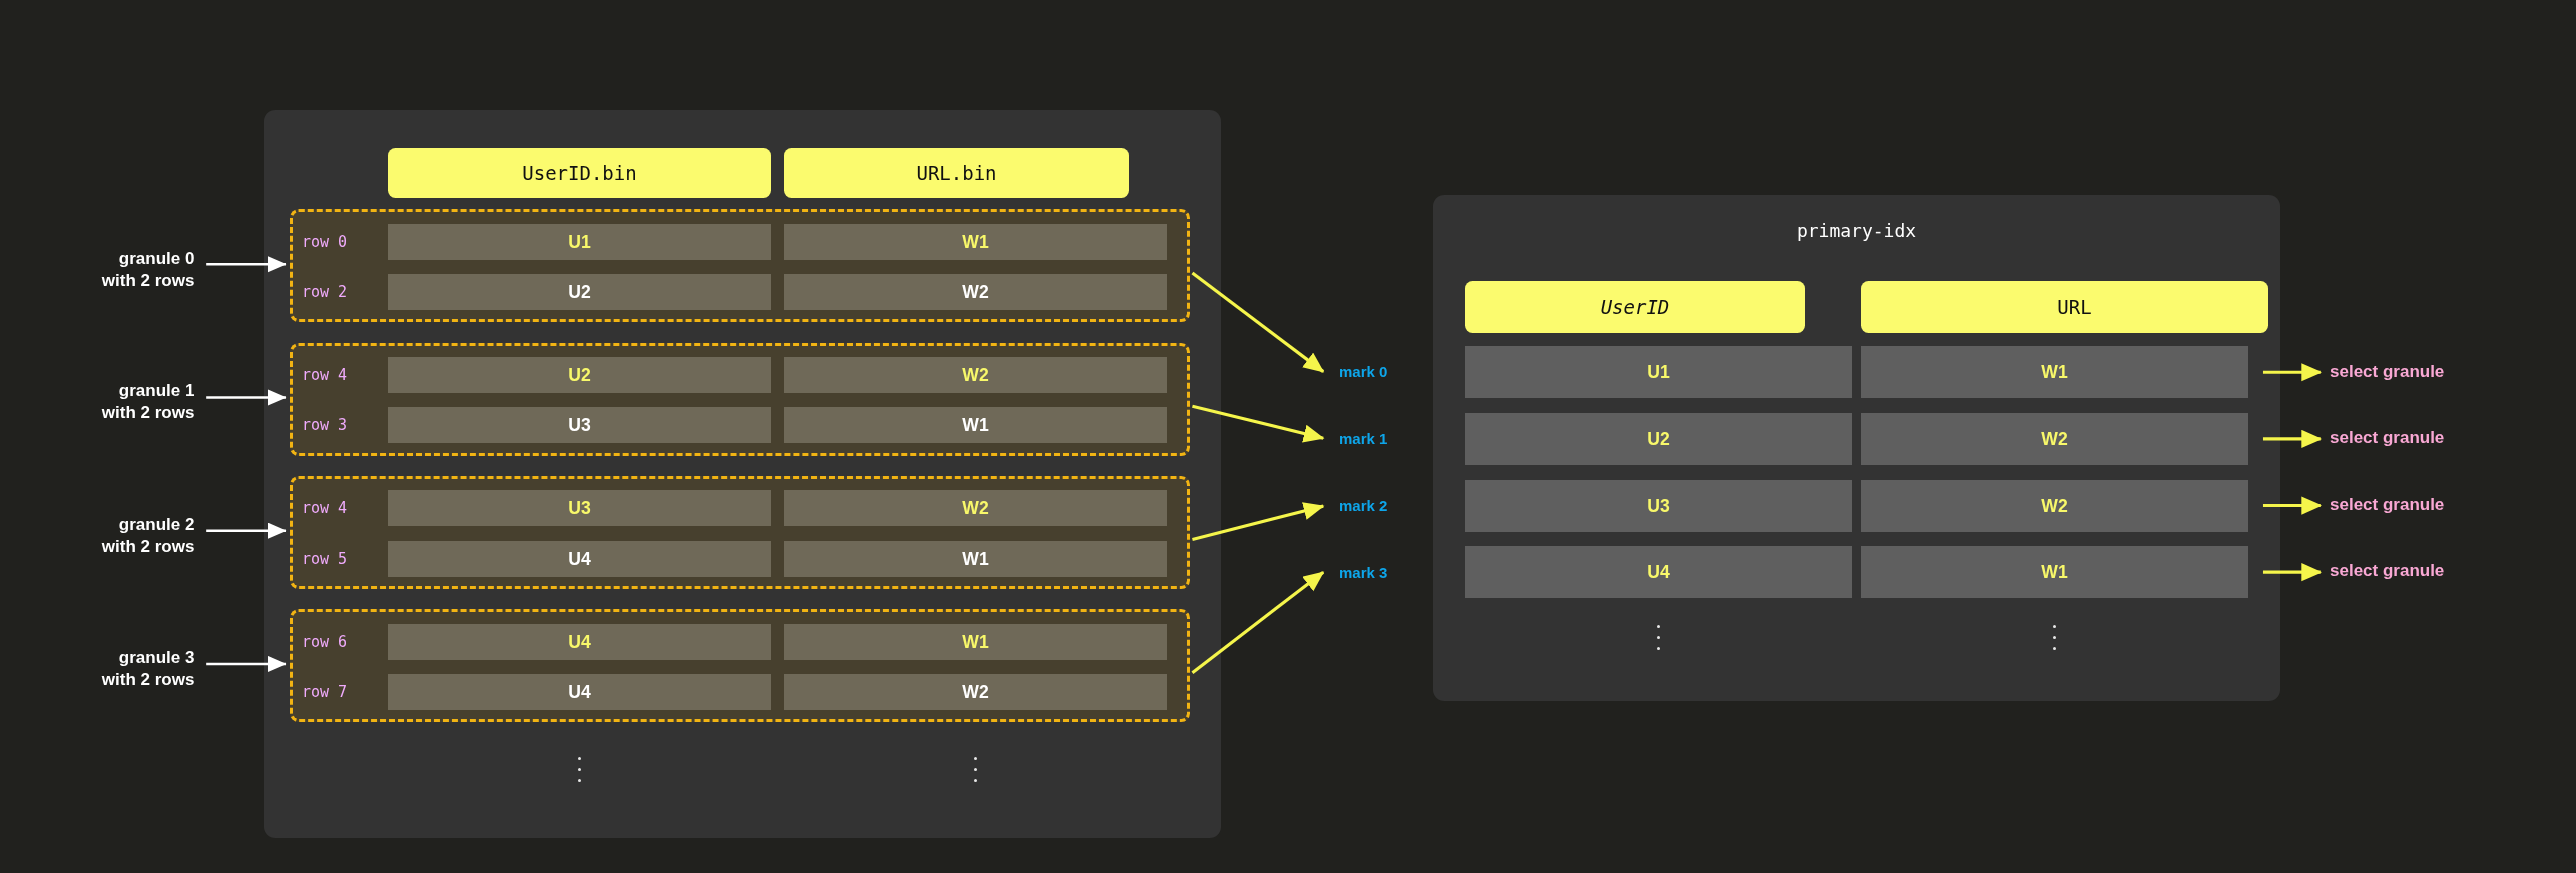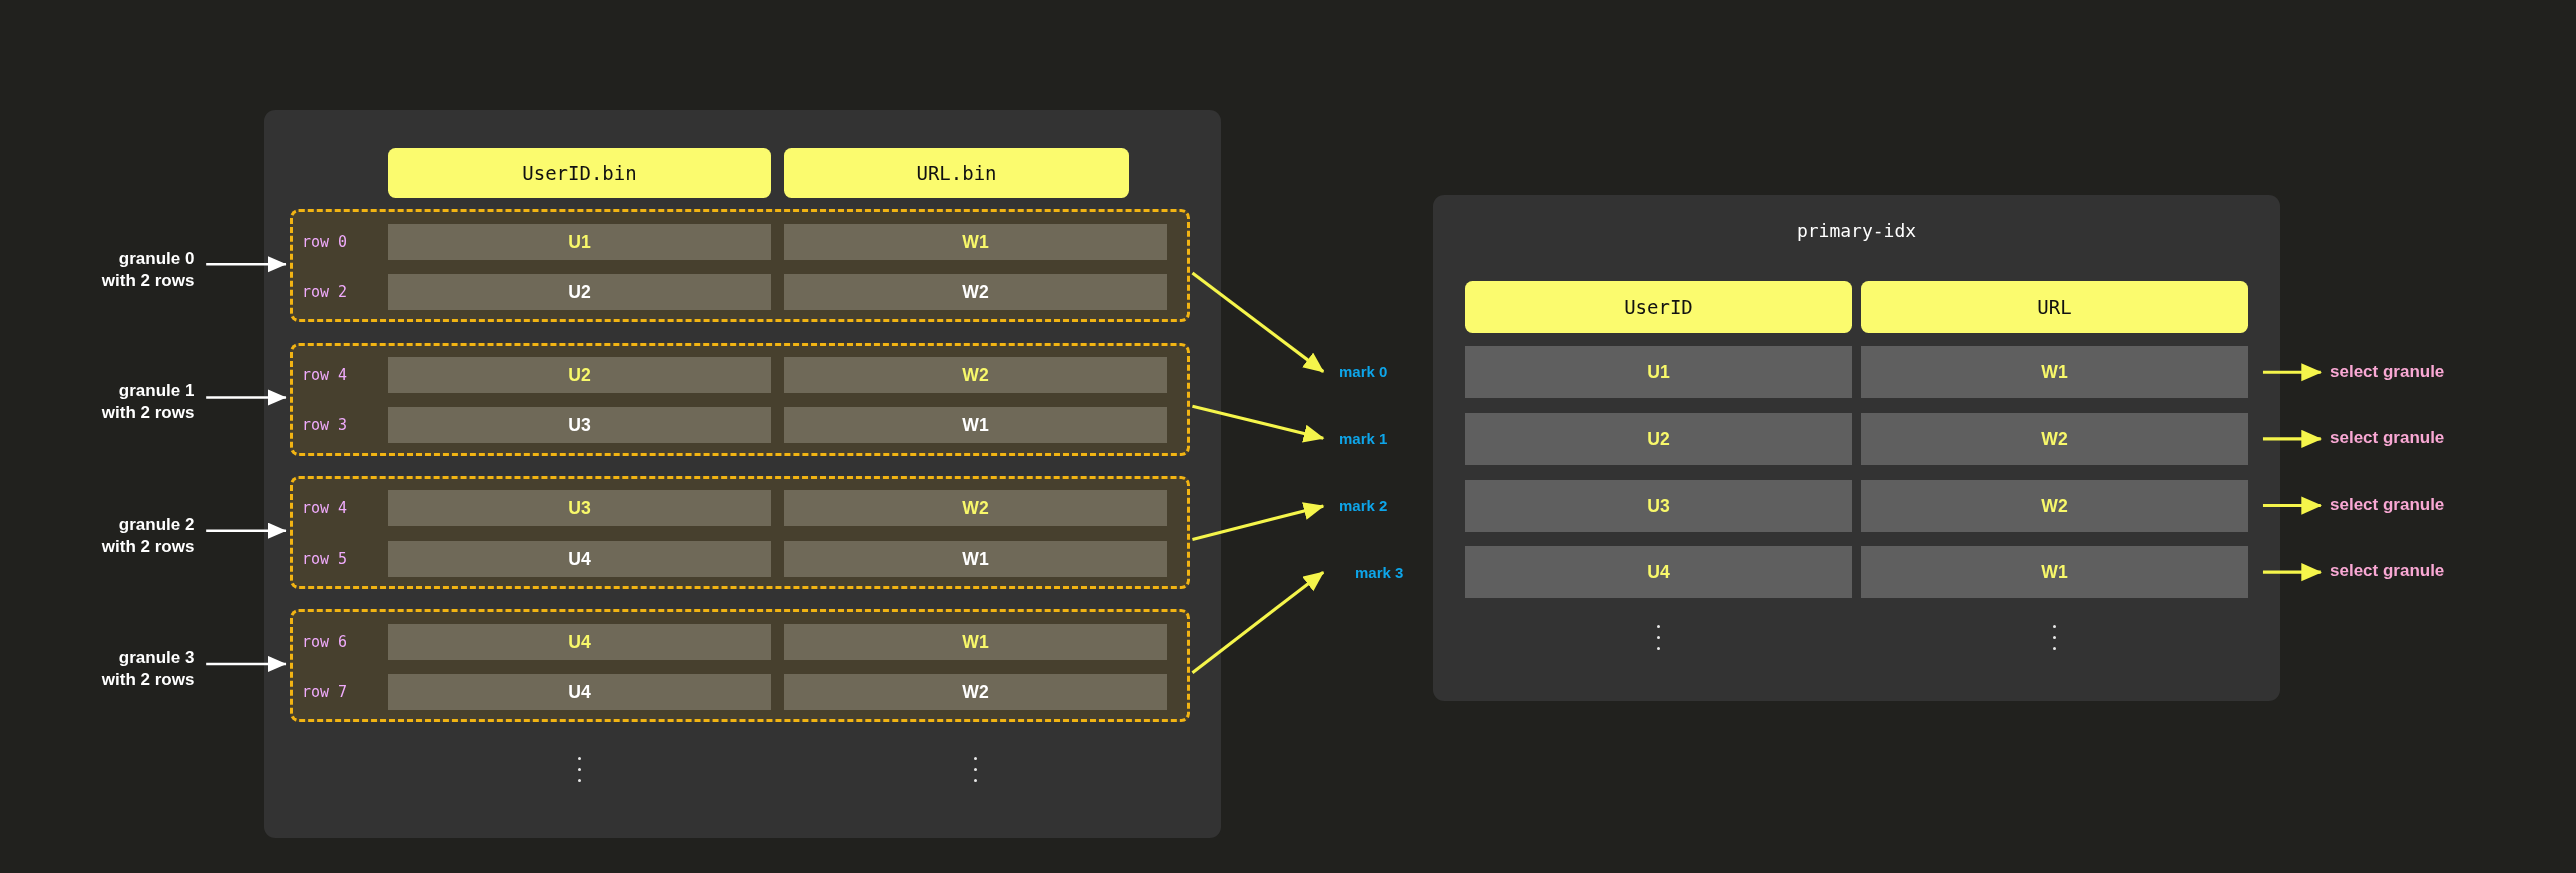--- a/index.html
+++ b/index.html
@@ -168,28 +168,28 @@
     <span>with 2 rows</span>
   </div>
   <div class="gcap" style="left:-12.6px;top:647px;">
     <span>granule 3</span>
     <span>with 2 rows</span>
   </div>
 
   <div class="mark" style="left:1339px;top:363px;">mark 0</div>
   <div class="mark" style="left:1339px;top:430px;">mark 1</div>
   <div class="mark" style="left:1339px;top:497px;">mark 2</div>
-  <div class="mark" style="left:1339px;top:564px;margin-left:16px;">mark 3</div>
+  <div class="mark" style="left:1339px;top:564px;">mark 3</div>
 
   <div class="panel" id="idx-panel">
     <div class="panel-title">primary-idx</div>
   </div>
 
-  <div class="chip" style="left:1465px;top:281px;width:387px;height:52px;">UserID</div>
-  <div class="chip" style="left:1861px;top:281px;width:387px;height:52px;">URL</div>
+  <div class="chip" style="left:1465px;top:281px;width:340px;height:52px;font-style:italic;">UserID</div>
+  <div class="chip" style="left:1861px;top:281px;width:387px;height:52px;padding-left:20px;">URL</div>
 
   <div class="icell" style="left:1465px;top:346px;width:387px;">U1</div>
   <div class="icell" style="left:1861px;top:346px;width:387px;">W1</div>
 
   <div class="icell" style="left:1465px;top:413px;width:387px;">U2</div>
   <div class="icell" style="left:1861px;top:413px;width:387px;">W2</div>
 
   <div class="icell" style="left:1465px;top:480px;width:387px;">U3</div>
   <div class="icell" style="left:1861px;top:480px;width:387px;">W2</div>
 

